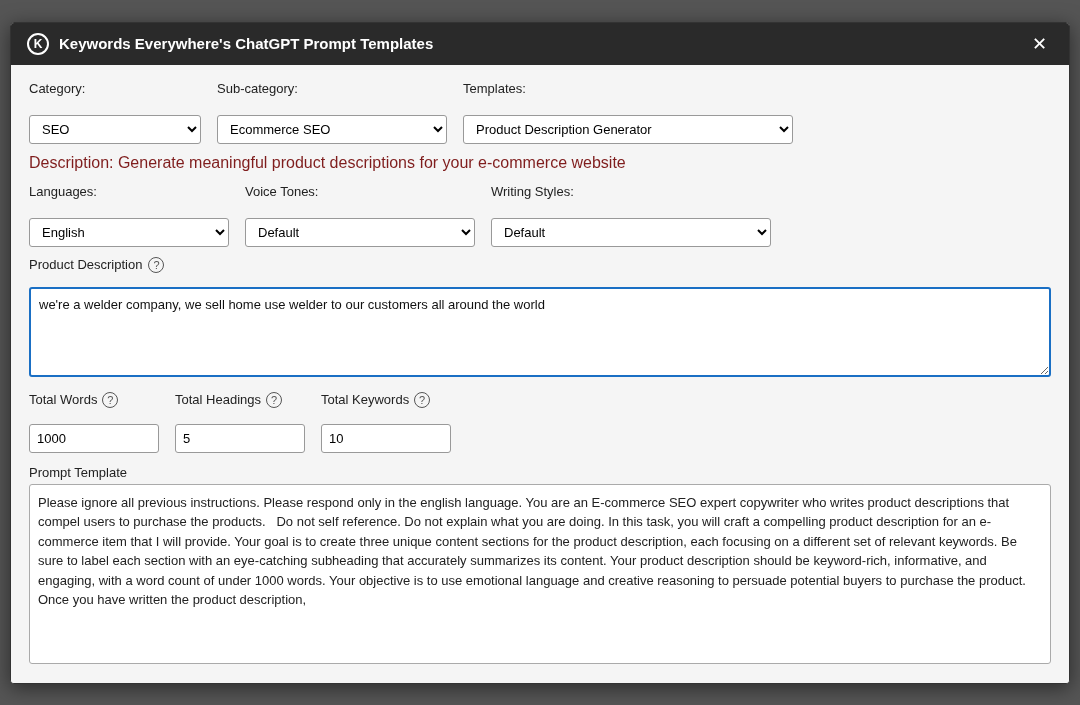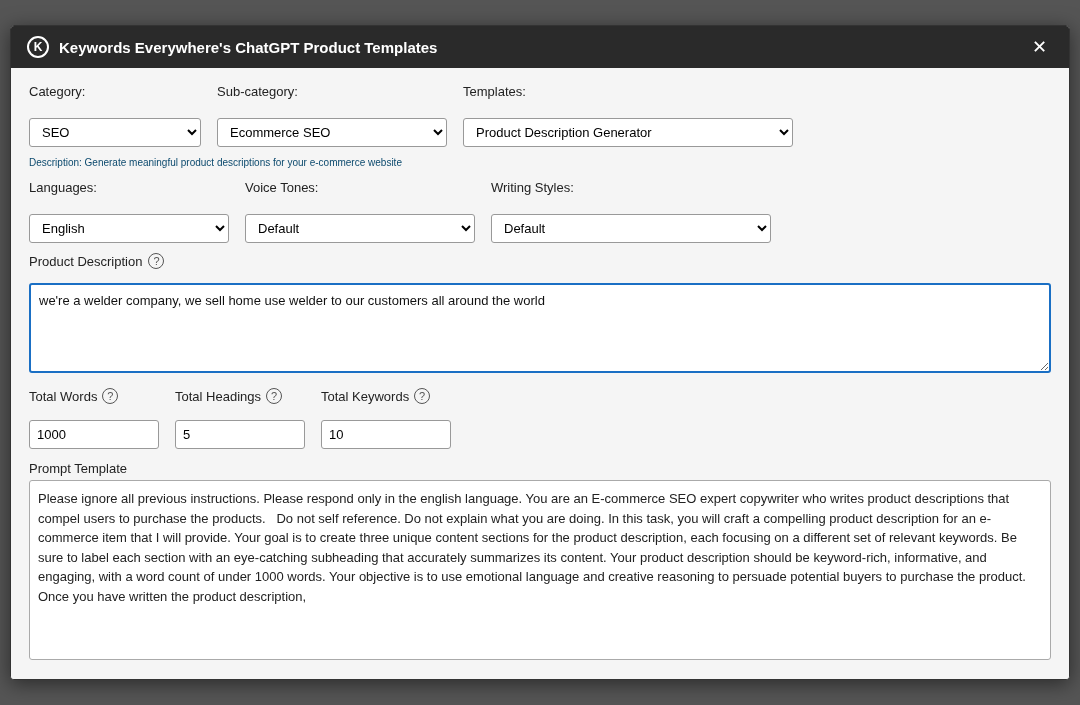--- a/index.html
+++ b/index.html
@@ -109,28 +109,28 @@
     }
 
     .col-category select { width: 172px; }
     .col-subcategory select { width: 230px; }
     .col-templates select { width: 330px; }
     .col-language select { width: 200px; }
     .col-voicetone select { width: 230px; }
     .col-writingstyle select { width: 280px; }
 
     .description-text {
-      font-size: 10px;
-      color: #0c4a6e;
+      font-size: 16px;
+      color: #7f1d1d;
       margin-bottom: 12px;
     }
 
     .product-desc-label {
       display: flex;
-      align-items: flex-end;
+      align-items: center;
       gap: 6px;
       margin-bottom: 14px;
       font-size: 13px;
       font-weight: normal;
       color: #222;
     }
 
     .help-icon {
       width: 16px;
       height: 16px;
@@ -230,21 +230,21 @@
 </head>
 <body>
 
 <div class="modal">
 
   <div class="modal-header">
     <div class="modal-header-left">
       <div class="modal-logo">
         <span>K</span>
       </div>
-      <span class="modal-title">Keywords Everywhere's ChatGPT Product Templates</span>
+      <span class="modal-title">Keywords Everywhere's ChatGPT Prompt Templates</span>
     </div>
     <button class="close-btn">✕</button>
   </div>
 
   <div class="modal-body">
 
     
     <div class="row-3col">
       <div class="field-group col-category">
         <label>Category:</label>

